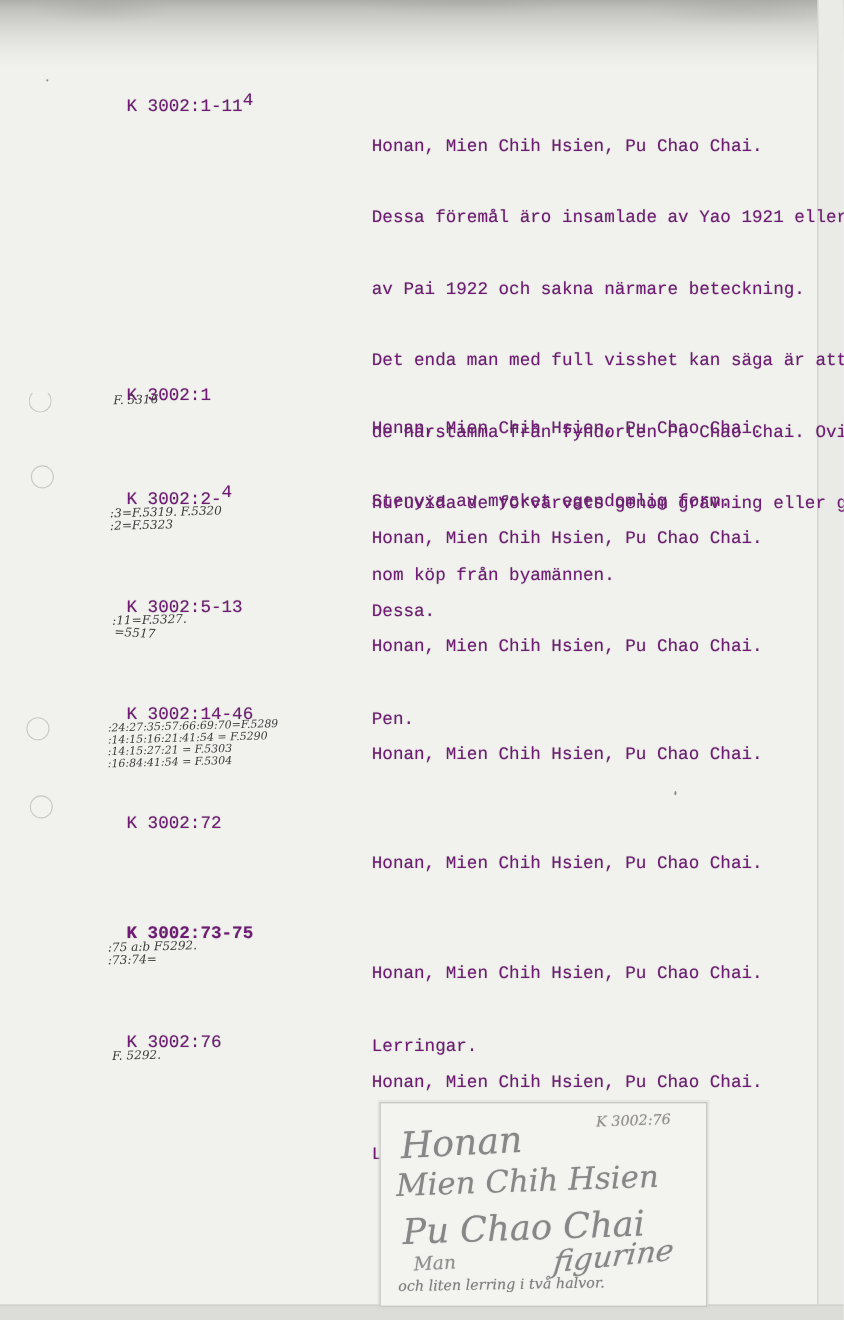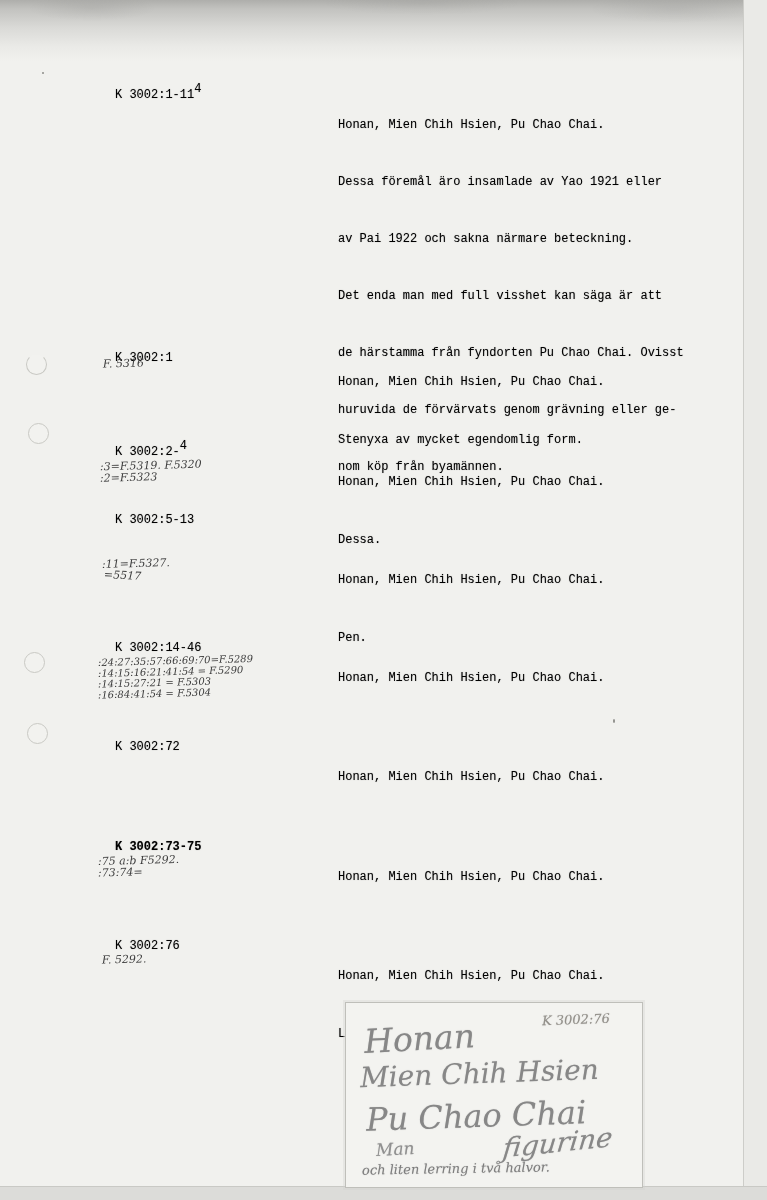--- a/index.html
+++ b/index.html
@@ -32,21 +32,21 @@
     background:#dcdcd9;border-top:1px solid #c9c9c5;
   }
   .hole{
     position:absolute;width:19px;height:19px;border-radius:50%;
     border:1.5px solid #c9c9c4;background:#f2f2ef;
   }
   .speck{position:absolute;background:#8c8c88;border-radius:50%;}
 
   
   .type{
-    position:absolute;color:#000000;font-size:12px;white-space:pre;
+    position:absolute;color:#701a75;font-size:16px;white-space:pre;
     text-shadow:0 0 1px rgba(90,90,90,.55);letter-spacing:0;
   }
   .cat{left:115px;}
   .cat .sup{position:relative;top:-6px;}
   .desc{left:338px;}
   .desc .line{height:29px;line-height:18px;}
   .desc .line2{height:30px;line-height:18px;}
 
   
   .ann{
@@ -113,21 +113,21 @@
   </div>
 
   <div class="type cat" style="top:445px;text-align:right;"><span>K 3002:2-</span><span class="sup">4</span></div>
   <div class="ann" style="top:460px;left:100px;">:3=F.5319. F.5320</div>
   <div class="ann" style="top:472px;left:100px;">:2=F.5323</div>
   <div class="type desc" style="top:445px;">
     <div class="line2">Honan, Mien Chih Hsien, Pu Chao Chai.</div>
     <div class="line2">Dessa.</div>
   </div>
 
-  <div class="type cat" style="top:513px;"><span>K 3002:5-13</span></div>
+  <div class="type cat" style="top:543px;"><span>K 3002:5-13</span></div>
   <div class="ann" style="top:558px;left:102px;">:11=F.5327.</div>
   <div class="ann" style="top:570px;left:104px;transform:rotate(3deg);">=5517</div>
   <div class="type desc" style="top:543px;">
     <div class="line2">Honan, Mien Chih Hsien, Pu Chao Chai.</div>
     <div class="line2">Pen.</div>
   </div>
 
   <div class="type cat" style="top:641px;"><span>K 3002:14-46</span></div>
   <div class="ann small" style="top:656px;left:98px;">:24:27:35:57:66:69:70=F.5289</div>
   <div class="ann small" style="top:667px;left:98px;">:14:15:16:21:41:54 = F.5290</div>
@@ -140,20 +140,21 @@
   <div class="type cat" style="top:740px;"><span>K 3002:72</span></div>
   <div class="type desc" style="top:740px;">
     <div class="line2">Honan, Mien Chih Hsien, Pu Chao Chai.</div>
   </div>
 
   <div class="type cat" style="top:840px;font-weight:bold;"><span>K 3002:73-75</span></div>
   <div class="ann" style="top:855px;left:98px;">:75 a:b F5292.</div>
   <div class="ann" style="top:867px;left:98px;">:73:74=</div>
   <div class="type desc" style="top:840px;">
     <div class="line2">Honan, Mien Chih Hsien, Pu Chao Chai.</div>
+    <div class="line2">Lerringar.</div>
   </div>
 
   <div class="type cat" style="top:939px;"><span>K 3002:76</span></div>
   <div class="ann" style="top:954px;left:102px;">F. 5292.</div>
   <div class="type desc" style="top:939px;">
     <div class="line2">Honan, Mien Chih Hsien, Pu Chao Chai.</div>
     <div class="line2">Lerring med springa.</div>
   </div>
 
   <div class="card">

